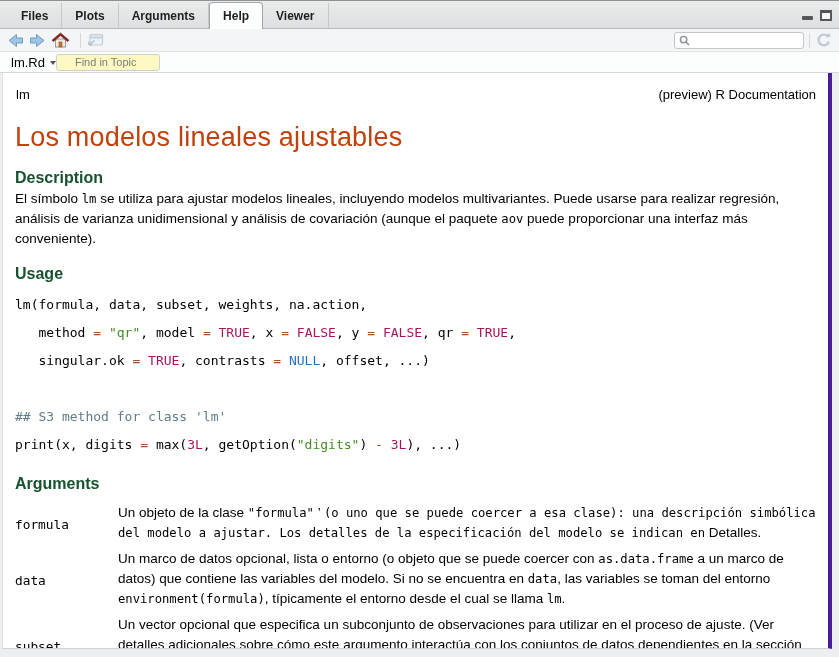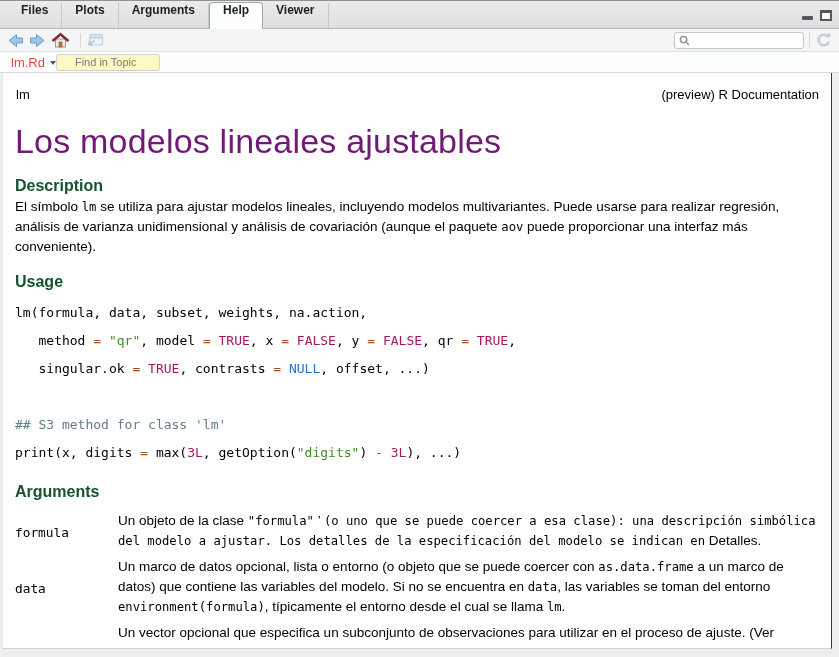--- a/index.html
+++ b/index.html
@@ -12,21 +12,21 @@
   }
   
   .tabbar {
     height:29px; padding-top:3px;
     border-top:1px solid #8f9294;
     border-bottom:1px solid #b4b7b9;
     background:linear-gradient(#eaecec,#dddfe0);
     display:flex; align-items:flex-end; position:relative;
   }
   .tab {
-    height:25px; padding:0 13px; display:flex; 
+    height:25px; padding:0 13px; display:flex; align-items:center;
     font-size:12px; font-weight:bold; color:#1e1e1e;
     border-right:1px solid #c6c9ca; cursor:default; white-space:nowrap;
   }
   .tab:first-of-type { margin-left:8px; }
   .tab.active {
     background:#fdfefe;
     border:1px solid #a4a7a9; border-bottom:none;
     border-radius:4px 4px 0 0;
     height:27px; margin-bottom:-1px; position:relative; z-index:2;
   }
@@ -48,37 +48,37 @@
   }
   .searchbox input {
     border:none; outline:none; width:100%; font-size:11px;
     font-family:"Liberation Sans",sans-serif; background:transparent; color:#333;
   }
   
   .topicbar {
     height:21px; background:#fcfdfd; border-bottom:1px solid #d6d9da;
     display:flex; align-items:center; padding:0 11px;
   }
-  .topic-select { display:flex; align-items:center; gap:5px; font-size:13px; color:#ef4444; cursor:default; }
+  .topic-select { display:flex; align-items:center; gap:5px; font-size:13px; color:#000000; cursor:default; }
   .caret { width:0; height:0; border-left:3.5px solid transparent; border-right:3.5px solid transparent; border-top:4px solid #555; margin-top:2px; }
   .find-input {
     width:104px; height:17px;
     border:1px solid #cfcfcf; border-radius:3px; background:#fef9c3;
     font-size:11px; font-family:"Liberation Sans",sans-serif; padding:0 18px; color:#333; outline:none;
   }
   .find-input::placeholder { color:#7d7d7d; }
   
   .content {
     height:576px; margin:0 7px 0 2px;
     background:#fff;
-    border-left:1px solid #e2e4e5; border-right:1px solid #4c1d95; border-bottom:1px solid #ced2d4;
+    border-left:1px solid #e2e4e5; border-right:4px solid #4c1d95; border-bottom:1px solid #ced2d4;
     padding:12px 11px 16px 12px; overflow:hidden;
   }
   .meta { display:flex; justify-content:space-between; font-size:13px; color:#000; margin:2px 1px 0; }
-  h2.title { font-size:34px; font-weight:500; color:#701a75; margin:20px 0 4px; letter-spacing:.2px; }
+  h2.title { font-size:27px; font-weight:500; color:#c2410c; margin:20px 0 4px; letter-spacing:.2px; }
   h3.sect { font-size:16px; font-weight:bold; color:#14532d; margin:16px 0 0; }
   p.body { font-size:13.5px; line-height:20px; color:#000; margin:2px 0 0; }
   code { font-family:"DejaVu Sans Mono", monospace; font-size:12.2px; }
   pre.usage { margin:8px 0 0; font-family:"DejaVu Sans Mono", monospace; font-size:13px; line-height:28px; color:#000; }
   .tok-op  { color:#a0522d; }
   .tok-str { color:#448c27; }
   .tok-lit { color:#a3195b; }
   .tok-nul { color:#2a6fbf; }
   .tok-com { color:#5f7d8c; }
   .args { margin-top:10px; }

